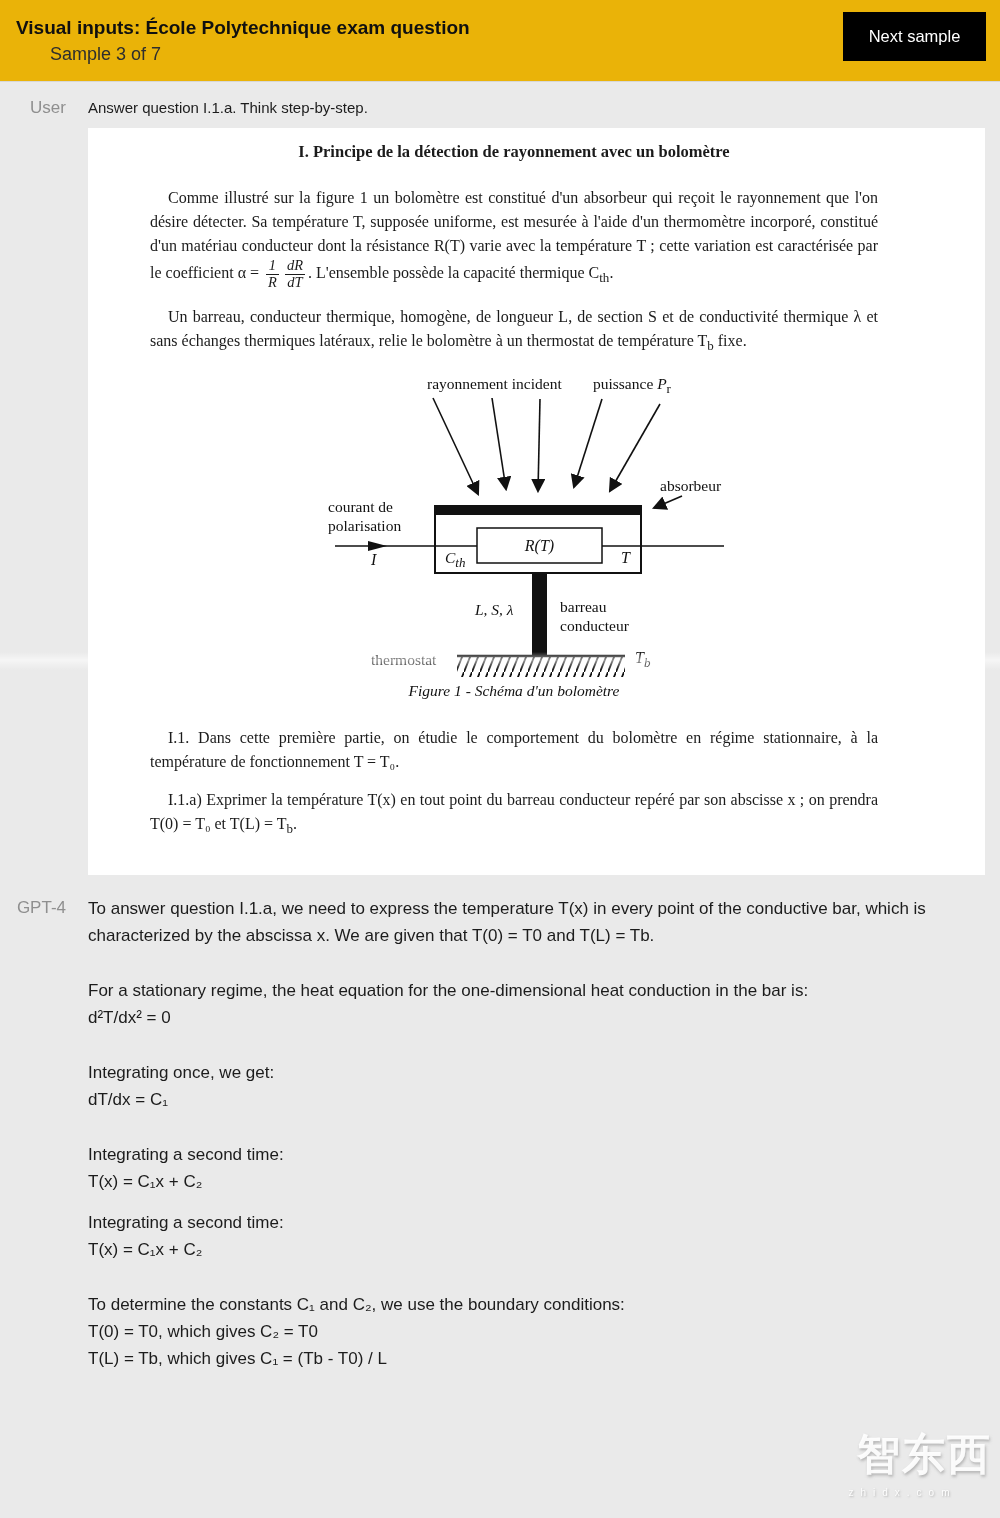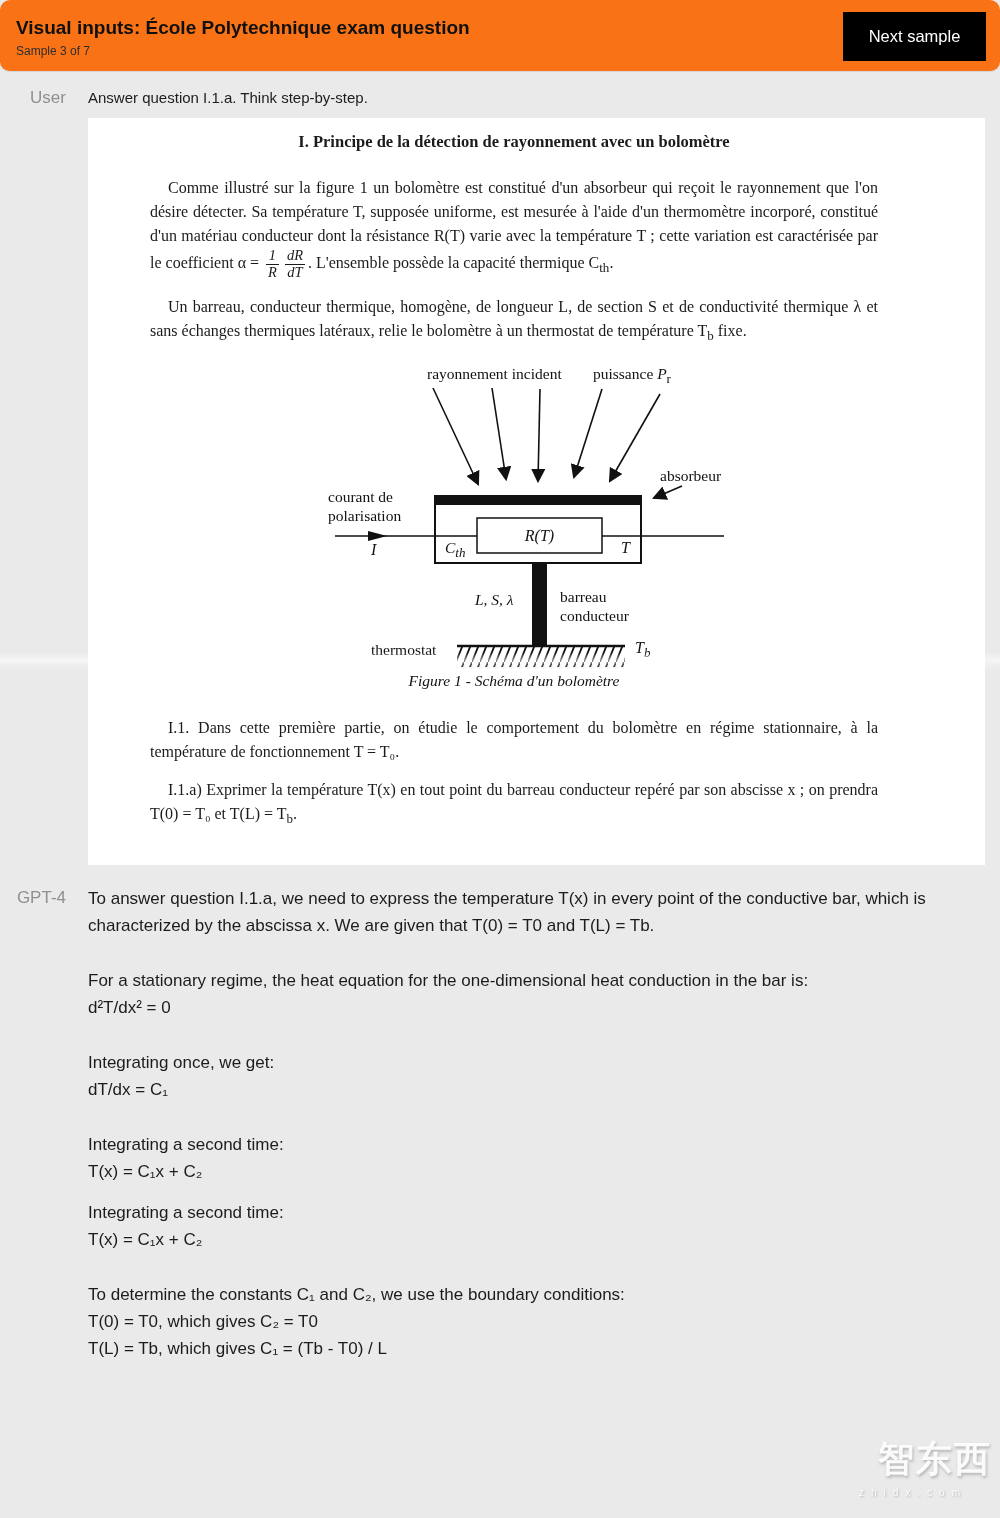--- a/index.html
+++ b/index.html
@@ -4,28 +4,28 @@
 <style>
   html,body{margin:0;padding:0;}
   body{
     width:1000px;height:1518px;position:relative;overflow:hidden;
     background:#eaeaea;
     font-family:"Liberation Sans","DejaVu Sans",sans-serif;
     color:#1e1e1e;
   }
   
   .header{
-    position:relative;height:72px;background:#f97316;
-    border-bottom:1px solid #d7d7d7;box-sizing:border-box;border-radius:10px;
+    position:relative;height:82px;background:#eab308;
+    border-bottom:1px solid #d7d7d7;box-sizing:border-box;
   }
   .header h1{
     margin:0;padding:17px 0 0 16px;font-size:19px;font-weight:bold;color:#101010;
   }
   .sample-counter{
-    padding:5px 16px 0 16px;font-size:12px;color:#2e2e2e;
+    padding:5px 16px 0 16px;font-size:18px;color:#2e2e2e;margin-left:34px;
   }
   .next-btn{
     position:absolute;top:12px;right:14px;width:143px;height:49px;
     background:#000;color:#fff;border:none;font-size:16.5px;
     font-family:inherit;cursor:pointer;
   }
   
   .main{padding-top:13px;}
   .row{display:flex;align-items:flex-start;}
   .role{
@@ -80,21 +80,21 @@
   .stripe{
     position:absolute;left:0;right:0;top:652px;height:18px;pointer-events:none;
     background:linear-gradient(180deg,rgba(255,255,255,0) 0%,rgba(255,255,255,0.55) 45%,rgba(255,255,255,0) 100%);
     z-index:5;
   }
   .watermark{
     position:absolute;right:8px;bottom:20px;text-align:center;z-index:6;
     pointer-events:none;
   }
   .wm-logo{
-    font-size:36px;font-weight:bold;letter-spacing:2px;
+    font-size:43px;font-weight:bold;letter-spacing:2px;
     color:rgba(255,255,255,0.92);
     text-shadow:1px 2px 3px rgba(150,150,150,0.65);
     margin-left:44px;
   }
   .wm-site{
     margin-top:3px;font-size:10px;letter-spacing:7px;
     color:rgba(255,255,255,0.95);
     text-shadow:1px 1px 2px rgba(150,150,150,0.65);
   }
 </style>

